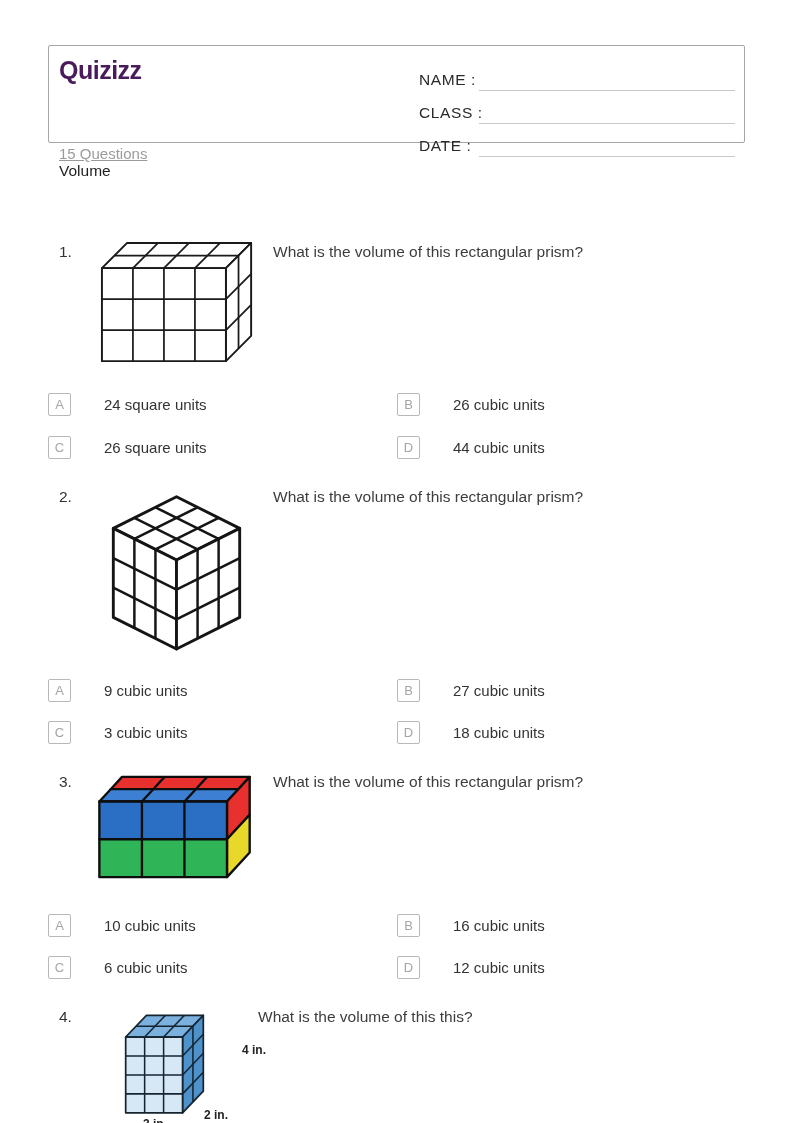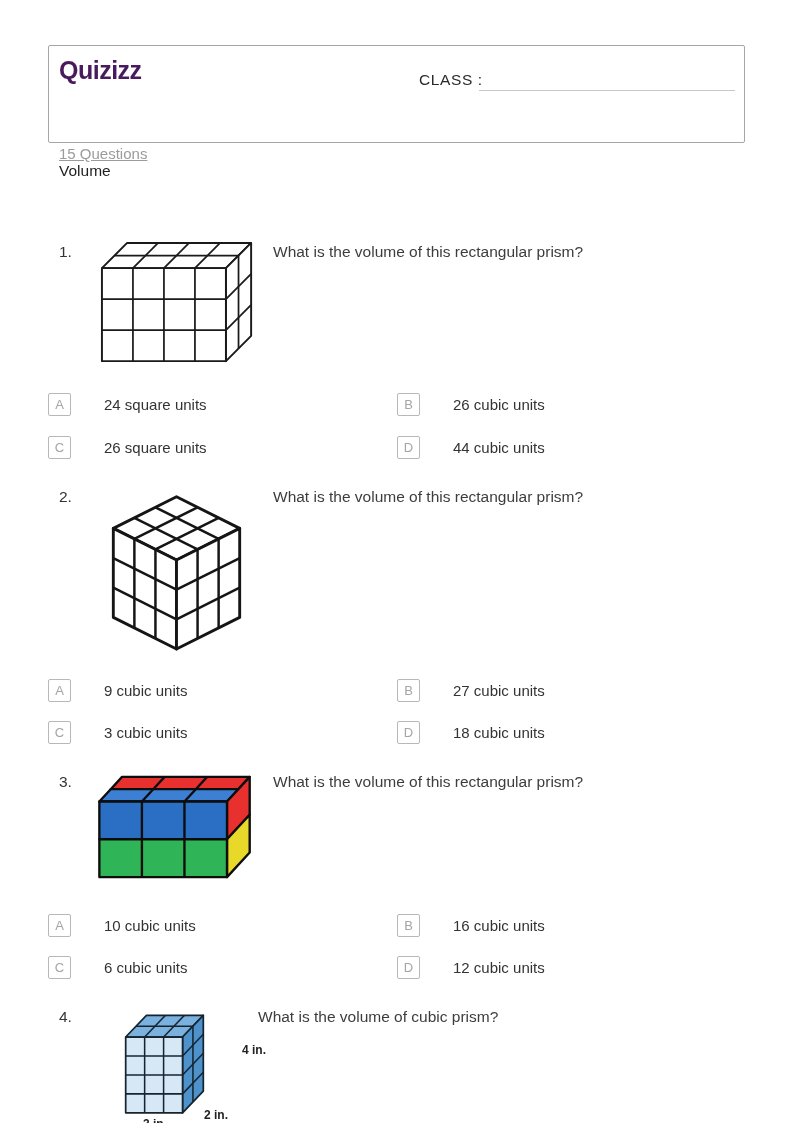--- a/index.html
+++ b/index.html
@@ -41,21 +41,29 @@
 </style>
 </head>
 <body>
 
 <div class="abs header-box">
   <div class="abs logo">Quizizz</div>
   <div class="abs quiz-title">Volume</div>
   <div class="abs quiz-count">15 Questions</div>
   <div class="abs fields">
     <div class="field-row">
+      <span class="field-label">NAME :</span>
+      <span class="field-line"></span>
+    </div>
+    <div class="field-row">
       <span class="field-label">CLASS :</span>
+      <span class="field-line"></span>
+    </div>
+    <div class="field-row">
+      <span class="field-label">DATE  :</span>
       <span class="field-line"></span>
     </div>
   </div>
 </div>
 
 <div class="abs qnum" style="left:59px;top:243px;">1.</div>
 <div class="abs qtext" style="left:273px;top:243px;">What is the volume of this rectangular prism?</div>
 
 <div class="abs" style="left:100px;top:241px;">
   <svg width="155" height="124" viewBox="-2 -2 160 128">
@@ -177,21 +185,21 @@
 <div class="abs opt-row" style="left:48px;top:956px;">
   <span class="opt-letter">C</span>
   <span class="opt-text">6 cubic units</span>
 </div>
 <div class="abs opt-row" style="left:397px;top:956px;">
   <span class="opt-letter">D</span>
   <span class="opt-text">12 cubic units</span>
 </div>
 
 <div class="abs qnum" style="left:59px;top:1008px;">4.</div>
-<div class="abs qtext" style="left:258px;top:1008px;">What is the volume of cubic prism?</div>
+<div class="abs qtext" style="left:258px;top:1008px;">What is the volume of this this?</div>
 
 <div class="abs" style="left:124px;top:1014px;">
   <svg width="81" height="102" viewBox="-1.5 -1.5 89 113">
     <g stroke="#16242f" stroke-width="1.9" stroke-linejoin="round">
       <polygon points="0,24 23,0 86,0 63,24" fill="#7ab1de"></polygon>
       <polygon points="63,24 86,0 86,84 63,108" fill="#4d92cb"></polygon>
       <rect x="0" y="24" width="63" height="84" fill="#d6e7f6"></rect>
     </g>
     <g stroke="#16242f" stroke-width="1.7">
       <line x1="21" y1="24" x2="21" y2="108"></line>

